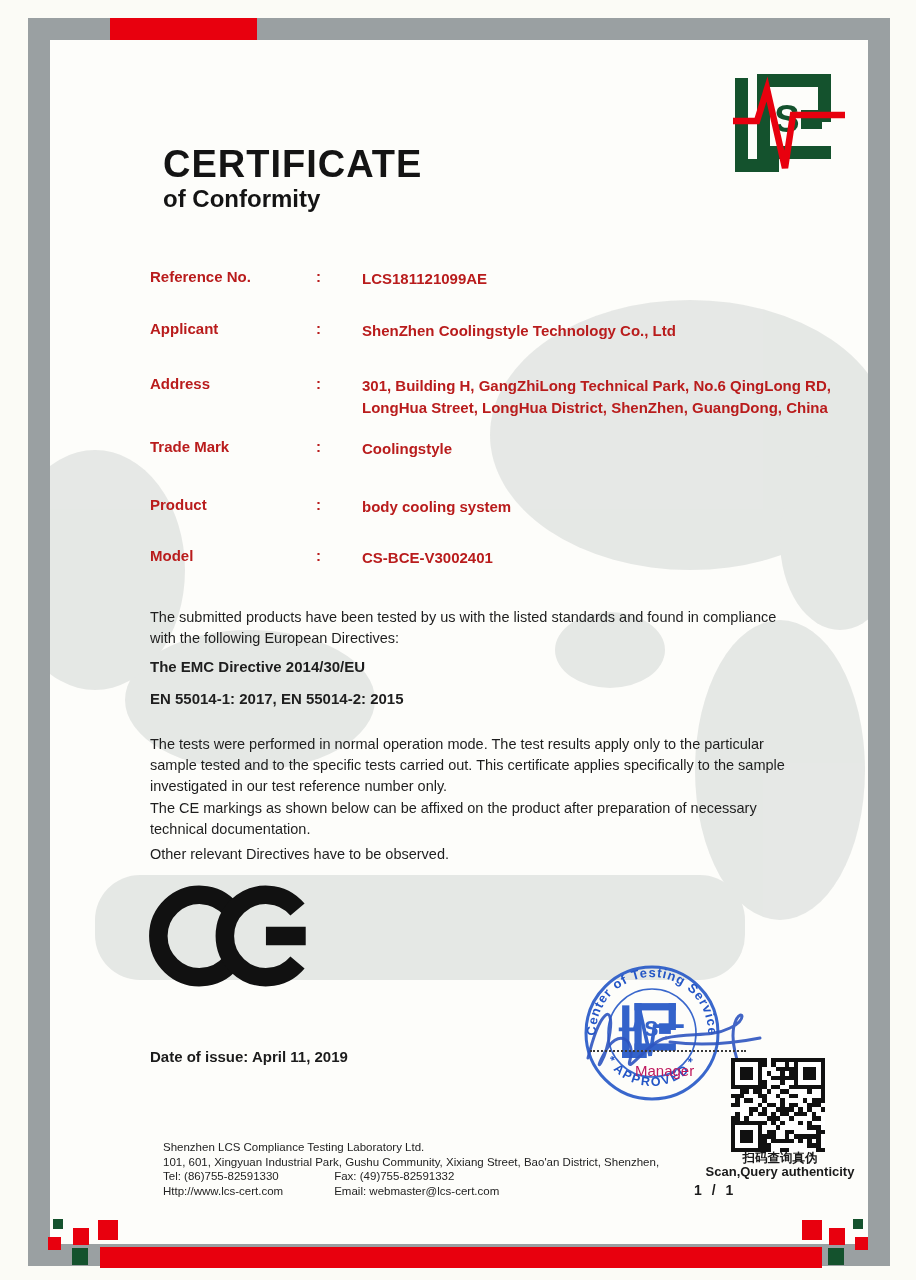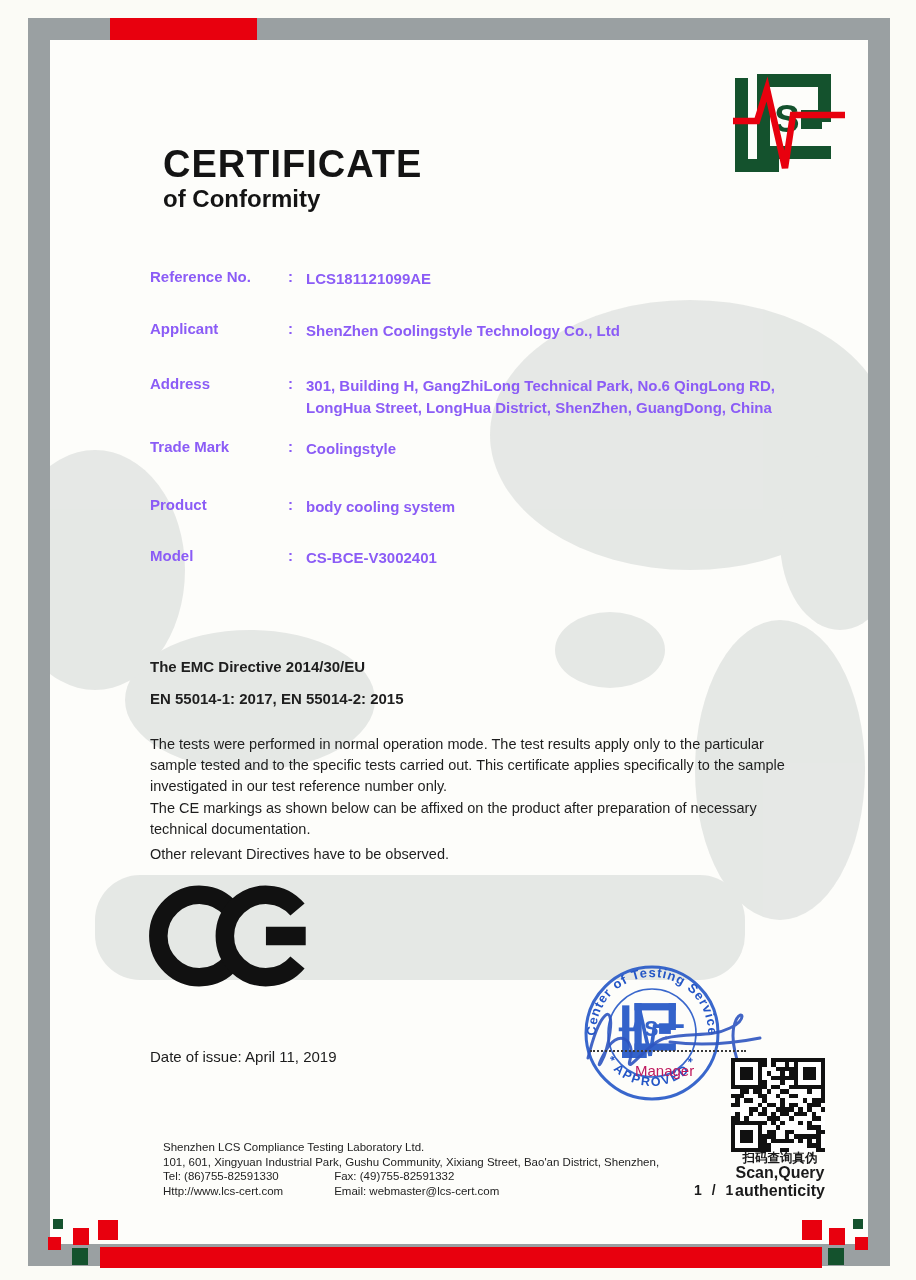--- a/index.html
+++ b/index.html
@@ -17,43 +17,43 @@
   .green{ background:#14522d; }
   .page { position:absolute; left:50px; top:40px; width:818px; height:1144px; z-index:2; }
   .map-svg { position:absolute; left:0; top:0; z-index:0; }
   .content { position:absolute; left:0; top:0; width:100%; height:100%; z-index:2; }
 
   .logo-svg { position:absolute; left:683px; top:32px; width:114px; height:102px; }
 
   .title1 { position:absolute; left:113px; top:103px; font-size:38px; font-weight:bold; letter-spacing:1px; color:#141414; }
   .title2 { position:absolute; left:113px; top:145px; font-size:24px; font-weight:bold; color:#141414; }
 
-  .field { position:absolute; left:100px; display:flex; font-size:15px; font-weight:bold; color:#8b5cf6; }
+  .field { position:absolute; left:100px; display:flex; font-size:15px; font-weight:bold; color:#b91c1c;gap:28px; }
   .flabel { width:138px; }
   .fcolon { width:18px; }
   .fvalue { width:478px; line-height:1.45; }
 
   .para { position:absolute; left:100px; font-size:14.5px; line-height:1.44; color:#1e1e1e; }
   .bold { font-weight:bold; font-size:15px; }
 
   .ce-svg { position:absolute; left:98px; top:843px; width:168px; height:106px; }
 
-  .issue { position:absolute; left:100px; top:1008px; font-size:15px; font-weight:normal; }
+  .issue { position:absolute; left:100px; top:1008px; font-size:15px; font-weight:bold; }
 
   .stamp-wrap { position:absolute; left:527px; top:918px; width:150px; height:150px; }
   .sign-svg  { position:absolute; left:520px; top:940px; width:240px; height:120px; }
   .dotline { position:absolute; left:540px; top:1010px; width:156px; border-bottom:2px dotted #3a3a3a; }
   .manager { position:absolute; left:585px; top:1022px; font-size:15px; color:#be185d; }
 
   .qr-box { position:absolute; left:681px; top:1018px; width:94px; height:94px; background:#fff;
             display:grid; grid-template-columns:repeat(21,1fr); grid-template-rows:repeat(21,1fr); }
   .qr-box div { background:#fff; } .qr-box div.d { background:#111; }
   .qr-cap { position:absolute; left:645px; width:170px; text-align:center; font-weight:bold; color:#1a1a1a; }
   .qr-cn { top:1110px; font-size:12.5px; }
-  .qr-en { top:1124px; font-size:16px; }
+  .qr-en { top:1124px; font-size:13px; }
 
   .pageno { position:absolute; left:644px; top:1142px; font-size:14px; font-weight:bold; letter-spacing:3px; }
 
   .footer { position:absolute; left:113px; top:1100px; font-size:11.5px; line-height:1.28; color:#232323; }
   .fcol { display:inline-block; width:168px; }
 </style>
 </head>
 <body>
 
 <div class="frame"></div>
@@ -130,20 +130,21 @@
       <span class="flabel">Product</span>
       <span class="fcolon">:</span>
       <span class="fvalue">body cooling system</span>
     </div>
     <div class="field" style="top:507px">
       <span class="flabel">Model</span>
       <span class="fcolon">:</span>
       <span class="fvalue">CS-BCE-V3002401</span>
     </div>
 
+    <div class="para" style="top:567px; width:648px">The submitted products have been tested by us with the listed standards and found in compliance with the following European Directives:</div>
     <div class="para bold" style="top:616px">The EMC Directive 2014/30/EU</div>
     <div class="para bold" style="top:648px">EN 55014-1: 2017, EN 55014-2: 2015</div>
     <div class="para" style="top:758px; width:635px">The CE markings as shown below can be affixed on the product after preparation of necessary technical documentation.</div>
     <div class="para" style="top:694px; width:655px">The tests were performed in normal operation mode. The test results apply only to the particular sample tested and to the specific tests carried out. This certificate applies specifically to the sample investigated in our test reference number only.</div>
     <div class="para" style="top:804px; width:640px">Other relevant Directives have to be observed.</div>
 
     <svg class="ce-svg" viewBox="0 0 245 150">
       <g fill="none" stroke="#111" stroke-width="27">
         <path d="M121,36.4 A60,60 0 1 0 121,113.6"></path>
         <path d="M218,36.4 A60,60 0 1 0 218,113.6"></path>

